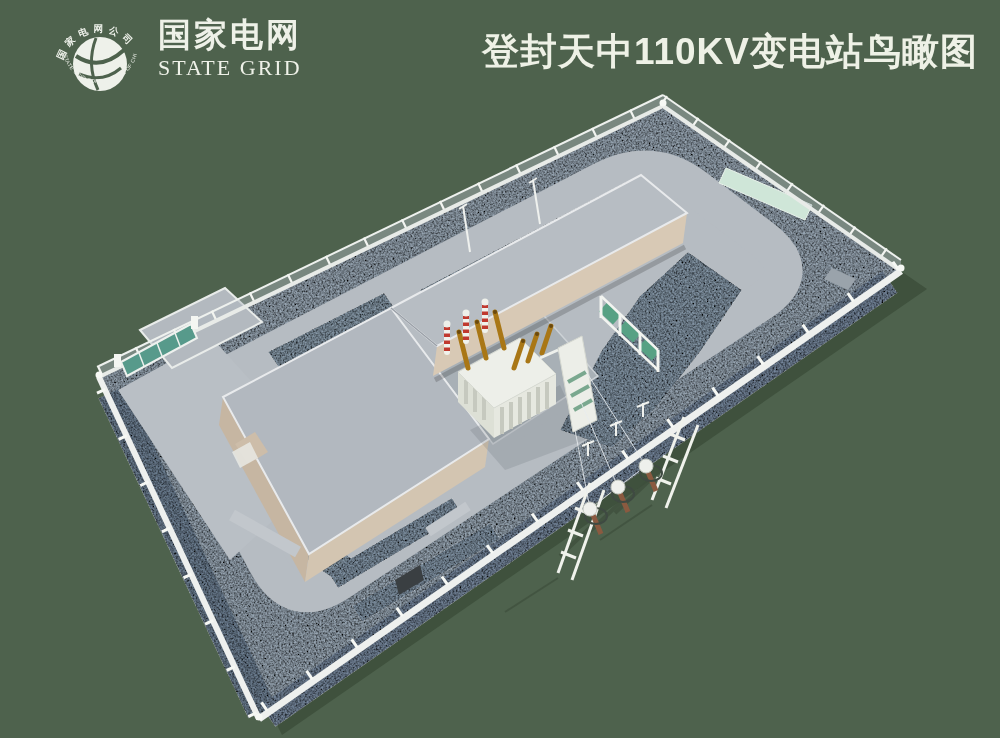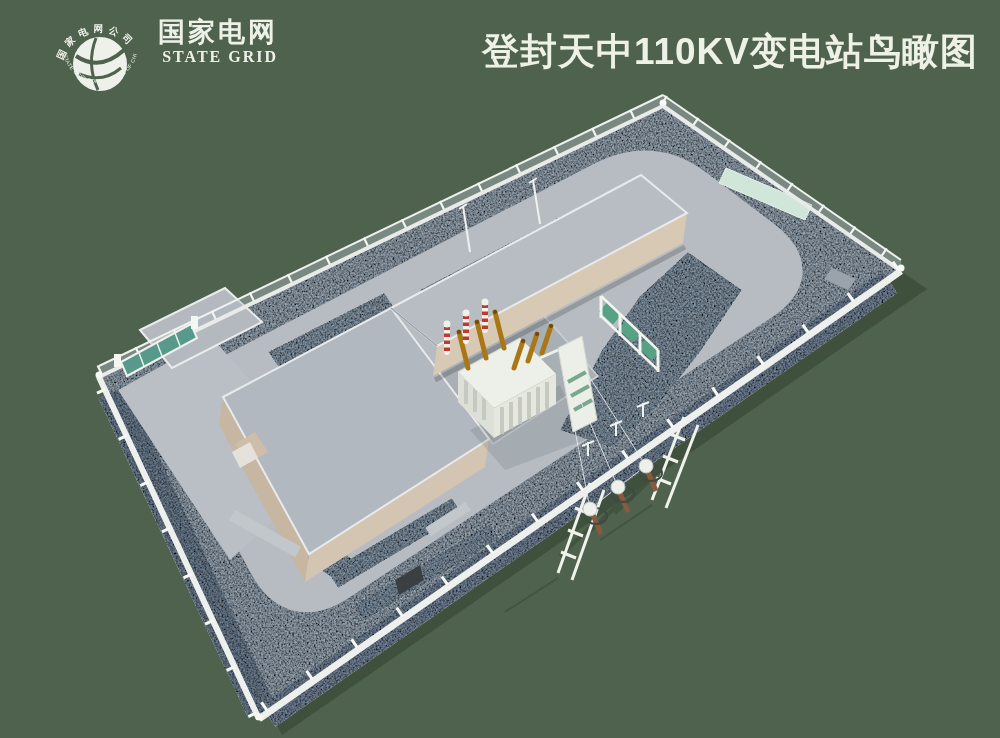--- a/index.html
+++ b/index.html
@@ -2,22 +2,22 @@
 <html><head>
 <meta charset="utf-8">
 <style>
   html,body{margin:0;padding:0;background:#4e624d;}
   .canvas{position:relative;width:1000px;height:738px;background:#4e624d;overflow:hidden;
           font-family:"Liberation Sans", sans-serif;}
   .scene-svg{position:absolute;left:0;top:0;}
   .hdr{position:absolute;left:0;top:0;width:1000px;height:110px;pointer-events:none;}
   .logo-wrap{position:absolute;left:56px;top:18px;display:flex;align-items:center;}
   .logo-text{margin-left:10px;color:#eef1e8;}
-  .logo-cn{font-size:27px;font-weight:bold;letter-spacing:3px;line-height:1.05;}
-  .logo-en{font-family:"Liberation Serif", serif;font-size:16px;font-weight:bold;letter-spacing:2px;margin-top:2px;text-align:right;}
+  .logo-cn{font-size:33px;font-weight:bold;letter-spacing:3px;line-height:1.05;}
+  .logo-en{font-family:"Liberation Serif", serif;font-size:22px;font-weight:normal;letter-spacing:2px;margin-top:2px;}
   .title{position:absolute;right:22px;top:27px;color:#eef1e6;font-size:37px;font-weight:bold;letter-spacing:1px;white-space:nowrap;}
 </style>
 </head>
 <body>
 
 <div class="canvas">
 
   <svg class="scene-svg" width="1000" height="738" viewBox="0 0 1000 738">
     <defs>
       <filter id="gravel" x="-8%" y="-8%" width="116%" height="116%">

